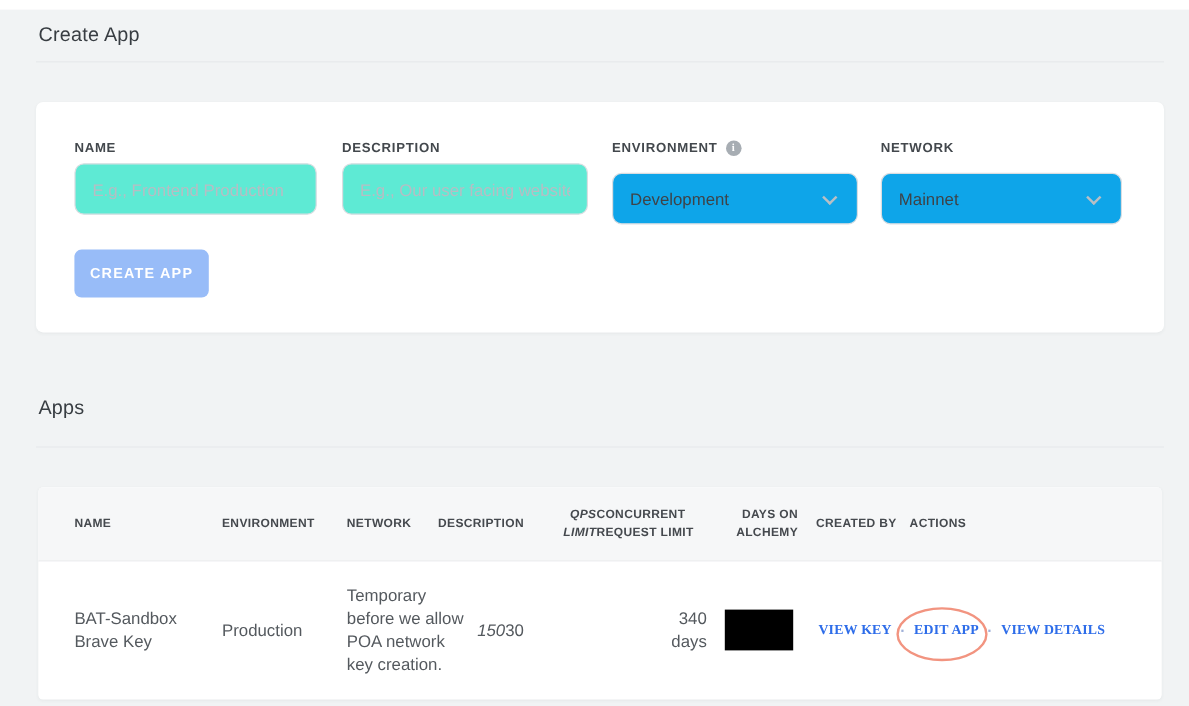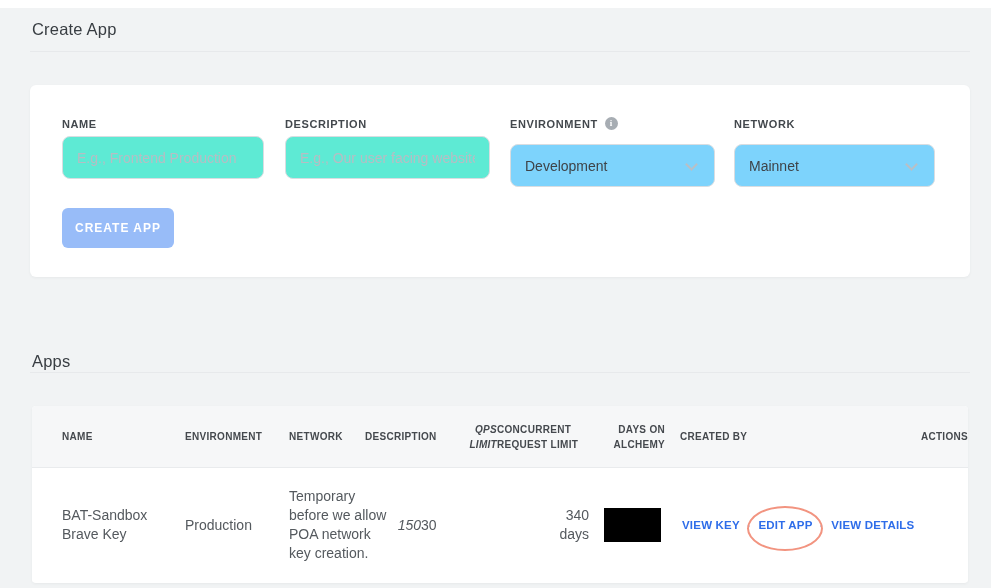--- a/index.html
+++ b/index.html
@@ -53,21 +53,21 @@
     border: 1px solid #d9dde1; border-radius: 8px;
     padding: 0 14px; font-size: 14px; color: #3e4348;
     font-family: "Liberation Sans", sans-serif;
     background: #5eead4; outline: none;
   }
   .text-input::placeholder { color: #b7bdc3; opacity: 1; }
   .select-box {
     margin-top: 14px; width: 100%; height: 43px;
     border: 1px solid #d9dde1; border-radius: 8px;
     padding: 0 14px; font-size: 14px; color: #3e4348;
-    background: #7dd3fc; display: flex; align-items: center;
+    background: #0ea5e9; display: flex; align-items: center;
     position: relative; cursor: pointer;
   }
   .chevron-down {
     position: absolute; right: 18px; top: 15px;
     width: 9px; height: 9px;
     border-left: 2px solid #b9bfc5; border-bottom: 2px solid #b9bfc5;
     transform: rotate(-45deg);
   }
   .create-btn {
     position: absolute; left: 32px; top: 123px;
@@ -99,30 +99,30 @@
     font-size: 14px; color: #54595e; line-height: 19px;
   }
   .c-name        { width: 123px; }
   .c-env         { width: 104px; }
   .c-network     { width: 76px; }
   .c-desc        { width: 100px; }
   .c-qps         { width: 32px;  text-align: right; font-style: italic; }
   .c-concurrent  { width: 95px;  }
   .c-days        { width: 73px;  text-align: right; }
   .c-created     { width: 86px;  padding-left: 15px; }
-  .c-actions     { flex: 1; margin-left: 7px; white-space: nowrap; text-align: right; }
+  .c-actions     { flex: 1; margin-left: 7px; white-space: nowrap; }
   .cell-inner-name { width: 90px; }
   .days-wrap { display: inline-block; width: 42px; text-align: right; }
   .redaction-box { width: 57px; height: 34px; background: #000000; }
   .actions-wrap {
     display: flex; align-items: center; gap: 7px;
     font-size: 11.5px; font-weight: 700; color: #2e6de9;
     letter-spacing: 0.2px;
   }
-  .action-link { color: #2e6de9; text-decoration: none; cursor: pointer; }
+  .action-link { color: #2e6de9; text-decoration: none; cursor: pointer; font-family: Liberation Serif, serif; }
   .link-sep { color: #9fb0d8; font-size: 13px; }
   .annotation-ellipse {
     position: absolute; left: 715px; top: 100px;
     width: 76px; height: 45px;
     border: 2.5px solid #f29480; border-radius: 50%;
     pointer-events: none;
   }
 </style>
 </head>
 <body>
@@ -159,21 +159,21 @@
     <div class="field-label">NETWORK</div>
     <div class="select-box">
       <span>Mainnet</span>
       <span class="chevron-down"></span>
     </div>
   </div>
 
   <button class="create-btn">CREATE APP</button>
 </div>
 
-<h1 class="section-title" style="top:352px">Apps</h1>
+<h1 class="section-title" style="top:331px">Apps</h1>
 <div class="divider" style="top:372px"></div>
 
 <div class="table-card">
 
   <div class="thead">
     <div class="c-name">NAME</div>
     <div class="c-env">ENVIRONMENT</div>
     <div class="c-network">NETWORK</div>
     <div class="c-desc">DESCRIPTION</div>
     <div class="c-qps">QPS LIMIT</div>

